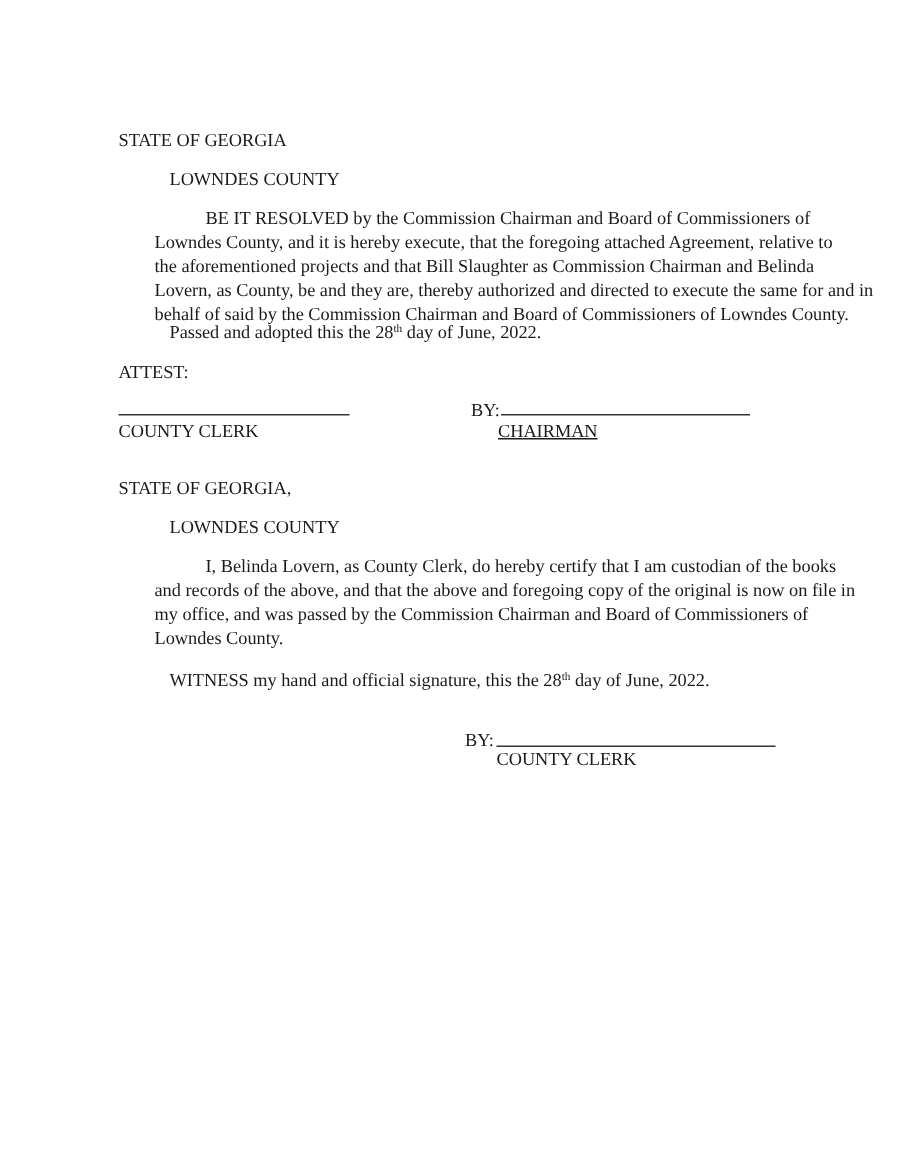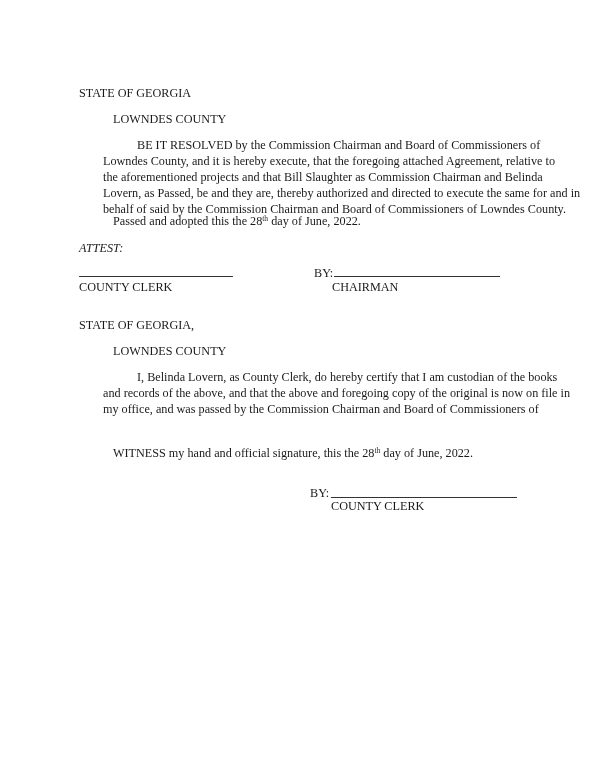--- a/index.html
+++ b/index.html
@@ -19,44 +19,45 @@
 
 <div class="page">
 
   <div class="line" style="left:79px; top:86px;">STATE OF GEORGIA</div>
   <div class="line" style="left:113px; top:112px;">LOWNDES COUNTY</div>
 
   <div class="para" style="top:137px;">
     <span class="l" style="padding-left:34px;">BE IT RESOLVED by the Commission Chairman and Board of Commissioners of</span>
     <span class="l">Lowndes County, and it is hereby execute, that the foregoing attached Agreement, relative to</span>
     <span class="l">the aforementioned projects and that Bill Slaughter as Commission Chairman and Belinda</span>
-    <span class="l">Lovern, as Passed, be and they are, thereby authorized and directed to execute the same for and in</span>
+    <span class="l">Lovern, as County, be and they are, thereby authorized and directed to execute the same for and in</span>
     <span class="l">behalf of said by the Commission Chairman and Board of Commissioners of Lowndes County.</span>
   </div>
 
   <div class="line" style="left:113px; top:214px;font-family:Liberation Serif, serif;">
     <span>Passed and adopted this the 28</span><sup>th</sup><span> day of June, 2022.</span>
   </div>
 
-  <div class="line" style="left:79px; top:241px;font-style:italic;">ATTEST:</div>
+  <div class="line" style="left:79px; top:241px;">ATTEST:</div>
 
   <div class="rule" style="left:79px; top:276px; width:154px;"></div>
   <div class="line" style="left:79px; top:280px;">COUNTY CLERK</div>
 
   <div class="line" style="left:314px; top:266px;">BY:</div>
   <div class="rule" style="left:334px; top:276px; width:166px;"></div>
-  <div class="line" style="left:332px; top:280px;">CHAIRMAN</div>
+  <div class="line" style="left:332px; top:280px;text-decoration:underline;">CHAIRMAN</div>
 
   <div class="line" style="left:79px; top:318px;">STATE OF GEORGIA,</div>
   <div class="line" style="left:113px; top:344px;">LOWNDES COUNTY</div>
 
   <div class="para" style="top:369px;">
     <span class="l" style="padding-left:34px;">I, Belinda Lovern, as County Clerk, do hereby certify that I am custodian of the books</span>
     <span class="l">and records of the above, and that the above and foregoing copy of the original is now on file in</span>
     <span class="l">my office, and was passed by the Commission Chairman and Board of Commissioners of</span>
+    <span class="l">Lowndes County.</span>
   </div>
 
   <div class="line" style="left:113px; top:446px;">
     <span>WITNESS my hand and official signature, this the 28</span><sup>th</sup><span> day of June, 2022.</span>
   </div>
 
   <div class="line" style="left:310px; top:486px;">BY:</div>
   <div class="rule" style="left:331px; top:497px; width:186px;"></div>
   <div class="line" style="left:331px; top:499px;">COUNTY CLERK</div>
 

